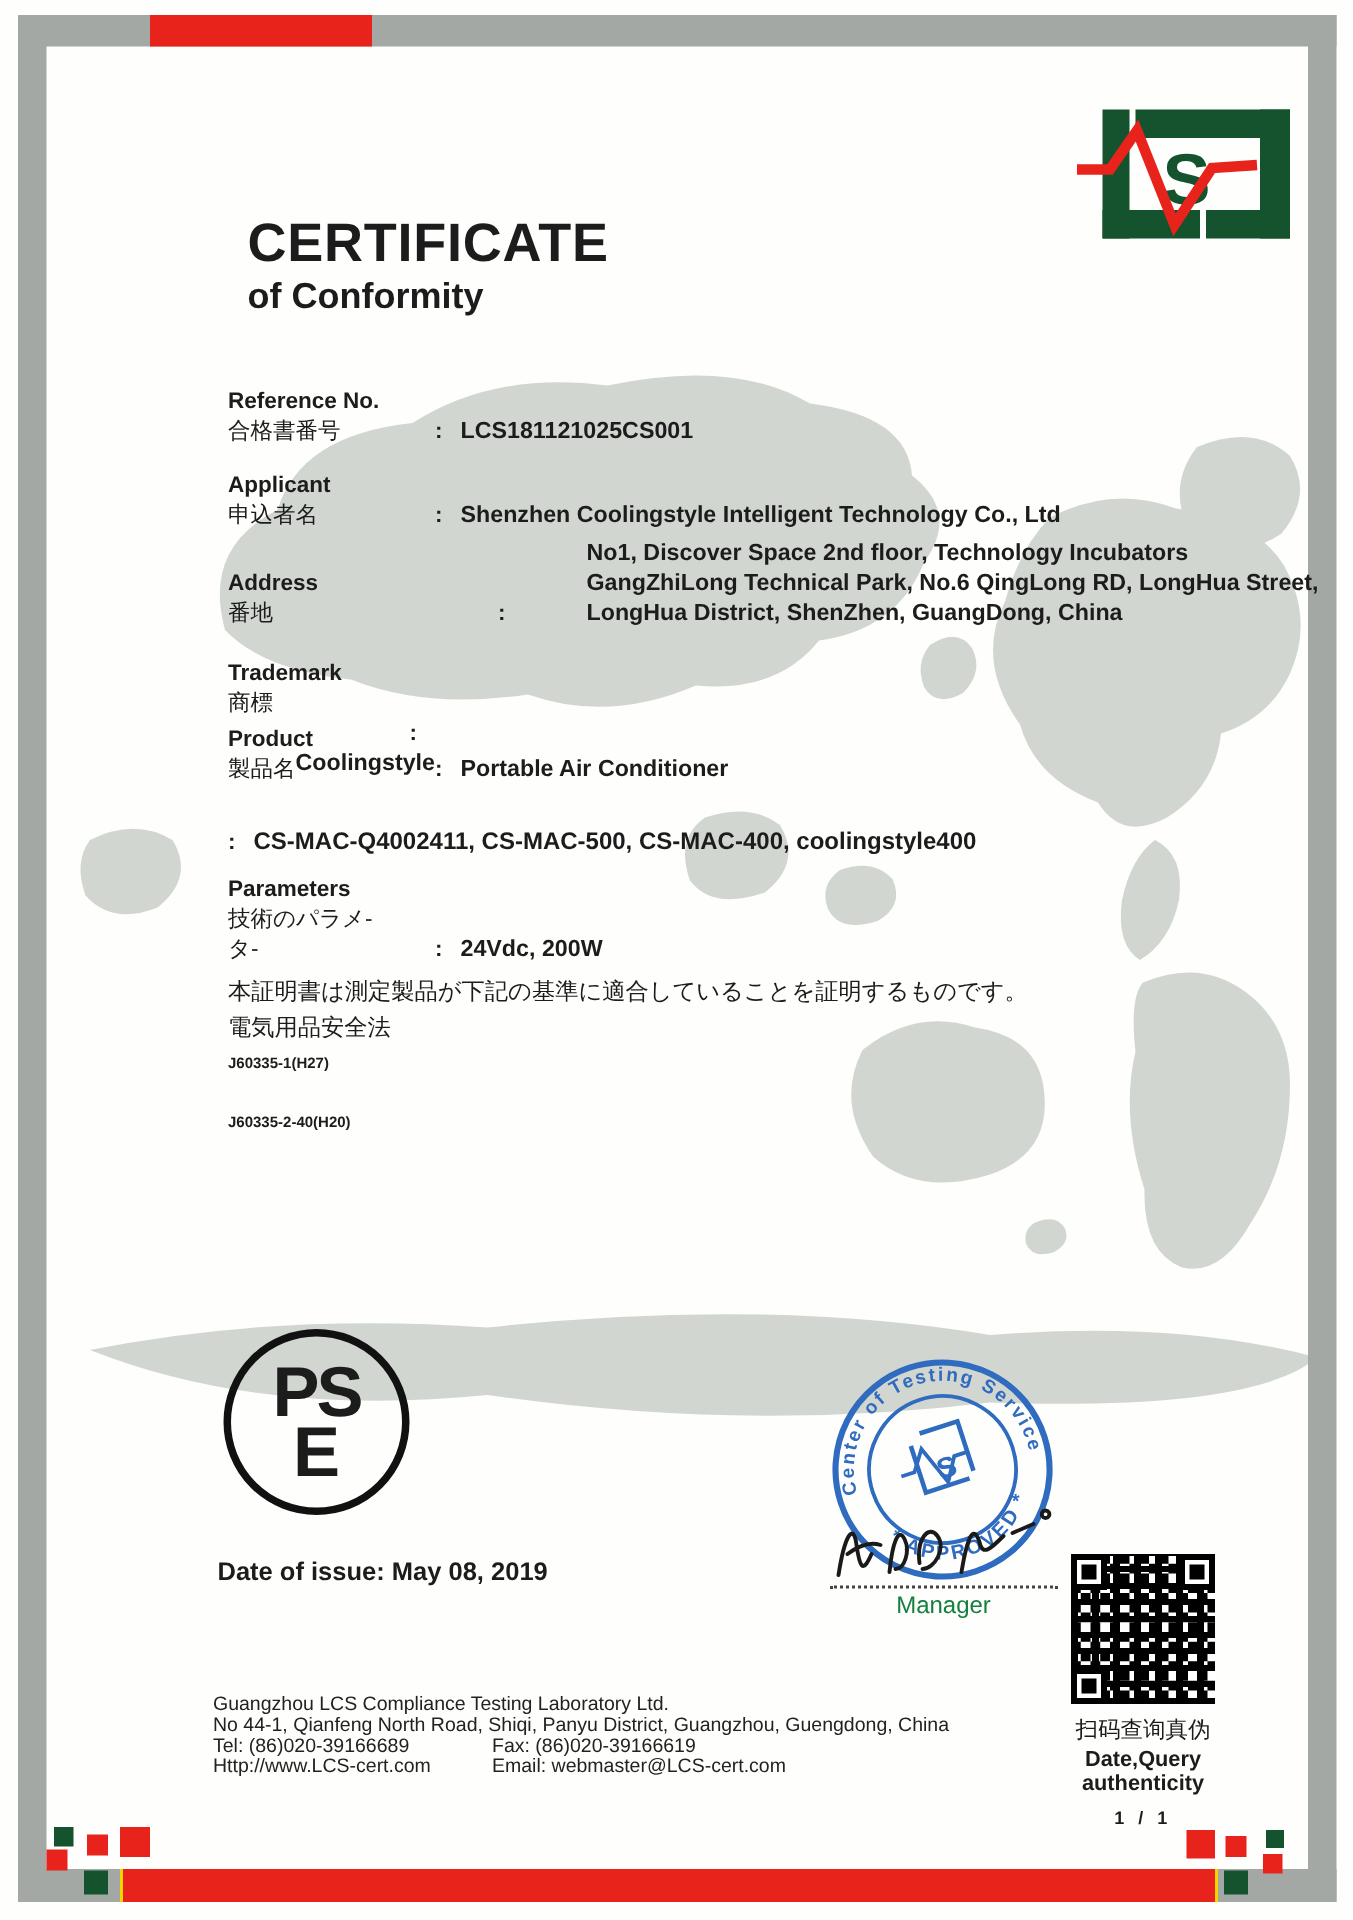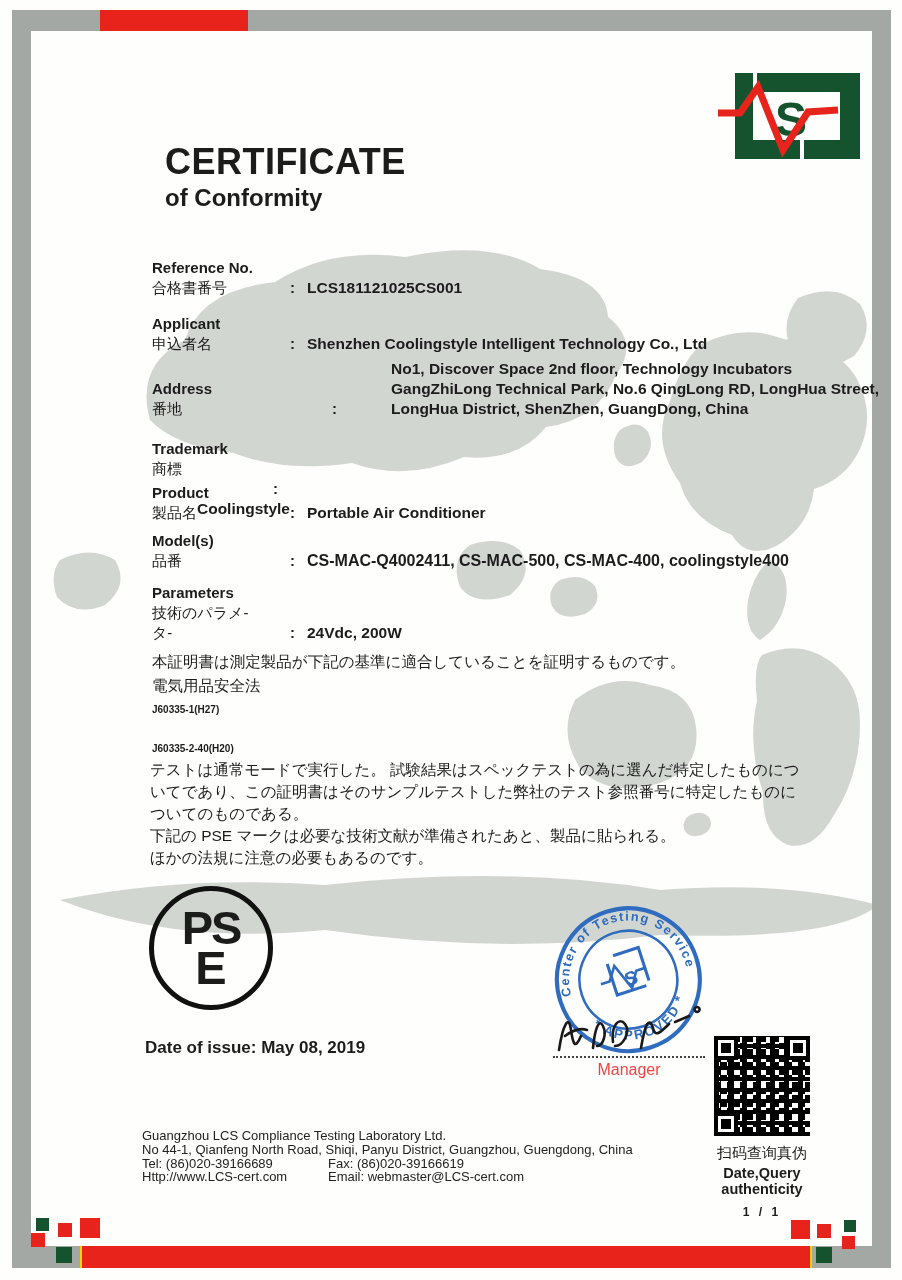--- a/index.html
+++ b/index.html
@@ -30,21 +30,21 @@
   .notes{position:absolute;left:150px;top:759px;width:690px;font-size:15.5px;line-height:22px;}
   
   .pse{position:absolute;left:149px;top:886px;width:114px;height:114px;border:5px solid #111;
        border-radius:50%;display:flex;flex-direction:column;align-items:center;justify-content:center;}
   .pse .ps{font-size:47px;font-weight:bold;letter-spacing:-2px;line-height:40px;}
   .pse .e{font-size:47px;font-weight:bold;line-height:40px;}
   .date{position:absolute;left:145px;top:1038px;font-size:17px;font-weight:bold;}
   .stamp{position:absolute;left:550px;top:901px;transform:rotate(-18deg);}
   .sig{position:absolute;left:545px;top:1000px;width:168px;text-align:center;}
   .sig .line{width:152px;margin:-6px auto 0;border-bottom:2px dotted #444;}
-  .sig .who{font-size:16px;margin-top:3px;color:#ef4444;}
+  .sig .who{font-size:16px;margin-top:3px;color:#15803d;}
   
   .qrwrap{position:absolute;left:682px;top:1036px;width:160px;text-align:center;}
   .qr{position:relative;width:96px;height:100px;margin:0 auto;
       background-image:
         repeating-linear-gradient(90deg,#000 0 5px,transparent 5px 14px),
         repeating-linear-gradient(0deg,#000 0 4px,transparent 4px 11px),
         repeating-conic-gradient(#000 0% 25%,#fff 0% 50%);
       background-size:100% 100%,100% 100%,13px 13px;}
   .finder{position:absolute;width:16px;height:16px;border:4px solid #000;background:#fff;}
   .finder::after{content:"";position:absolute;inset:3px;background:#000;}
@@ -147,46 +147,37 @@
   </div>
 
   <div class="frow" style="top:483px;">
     <div class="flabel"><span>Product</span><br>
       <span class="jp">製品名</span></div>
     <div class="fcolon">:</div>
     <div class="fvalue">Portable Air Conditioner</div>
   </div>
 
   <div class="frow" style="top:531px;">
-    <div class="flabel"><span>Model(s)</span><br>
-      <span class="jp">品番</span></div>
-    <div class="fcolon">:</div>
-    <div class="fvalue" style="margin-top:8px;font-size:16px;">CS-MAC-Q4002411, CS-MAC-500, CS-MAC-400, coolingstyle400</div>
+    <div class="fcolon">:</div>
+    <div class="fvalue" style="margin-top:21px;font-size:16px;">CS-MAC-Q4002411, CS-MAC-500, CS-MAC-400, coolingstyle400</div>
   </div>
 
   <div class="frow" style="top:583px;">
     <div class="flabel"><span>Parameters</span><br>
       <span class="jp">技術のパラメ-</span><br>
       <span class="jp">タ-</span></div>
     <div class="fcolon">:</div>
     <div class="fvalue">24Vdc, 200W</div>
   </div>
 
   <div class="stmt">
     <div>本証明書は測定製品が下記の基準に適合していることを証明するものです。</div>
     <div>電気用品安全法</div>
     <div class="std">J60335-1(H27)</div>
     <div class="std" style="margin-top:15px;">J60335-2-40(H20)</div>
-  </div>
-  <div class="notes">
-    <div>テストは通常モードで実行した。 試験結果はスペックテストの為に選んだ特定したものにつ</div>
-    <div>いてであり、この証明書はそのサンプルテストした弊社のテスト参照番号に特定したものに</div>
-    <div>ついてのものである。</div>
-    <div>下記の PSE マークは必要な技術文献が準備されたあと、製品に貼られる。</div>
-    <div>ほかの法規に注意の必要もあるのです。</div>
   </div>
 
   <div class="pse">
     <div class="ps">PS</div>
     <div class="e">E</div>
   </div>
 
   <div class="date">Date of issue: May 08, 2019</div>
 
   <svg class="stamp" width="158" height="158" viewBox="0 0 155 155">

